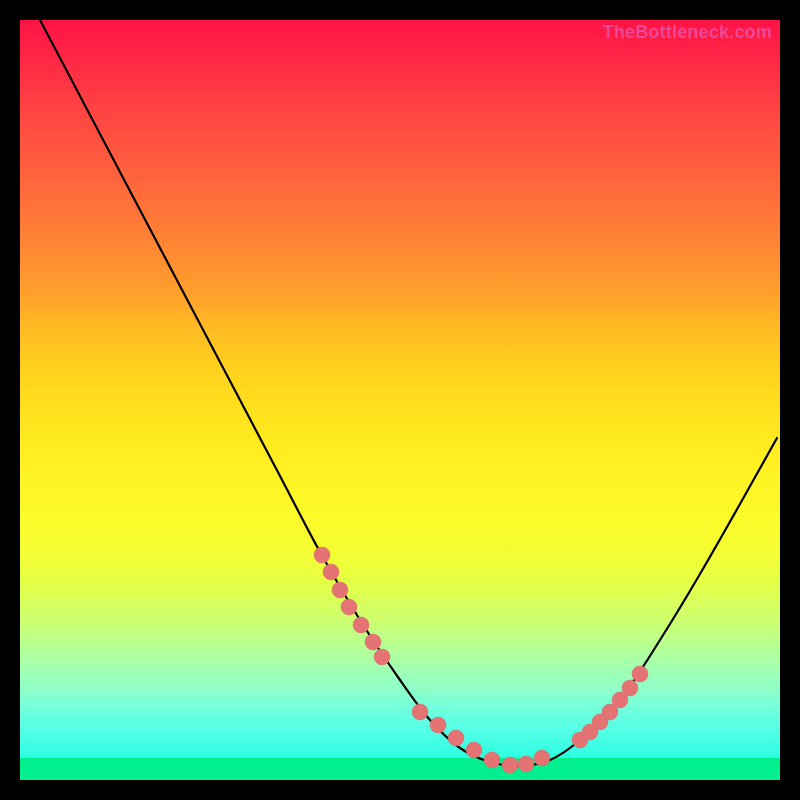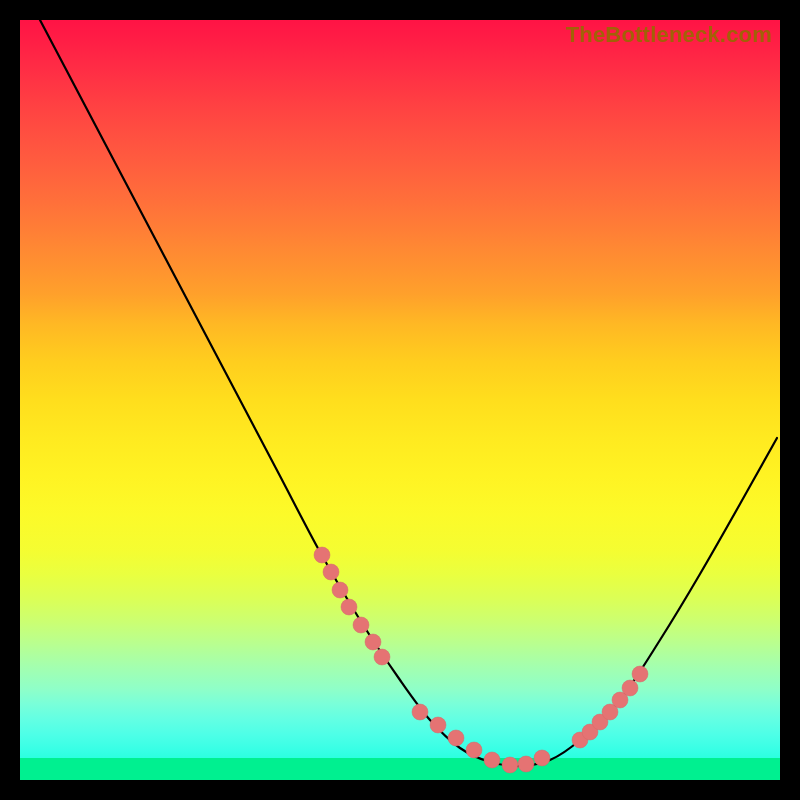--- a/index.html
+++ b/index.html
@@ -55,23 +55,23 @@
     content:"";
     position:absolute;
     left:0; right:0; bottom:0; height:22px;
     background:#00f090;
   }
   .watermark {
     position: absolute;
     top: 2px;
     right: 8px;
     font-family: Arial, Helvetica, sans-serif;
-    font-size: 22px;
+    font-size: 18px;
     font-weight: 600;
-    color: #a16207;
+    color: #ec4899;
     letter-spacing: 0.2px;
   }
   svg.curve {
     position: absolute;
     inset: 0;
   }
   .curve-path {
     fill: none;
     stroke: #000;
     stroke-width: 2.2;

